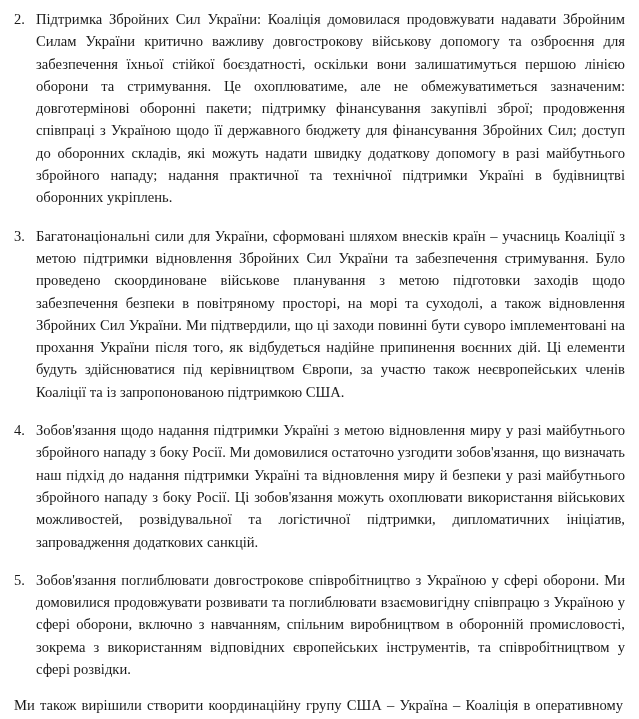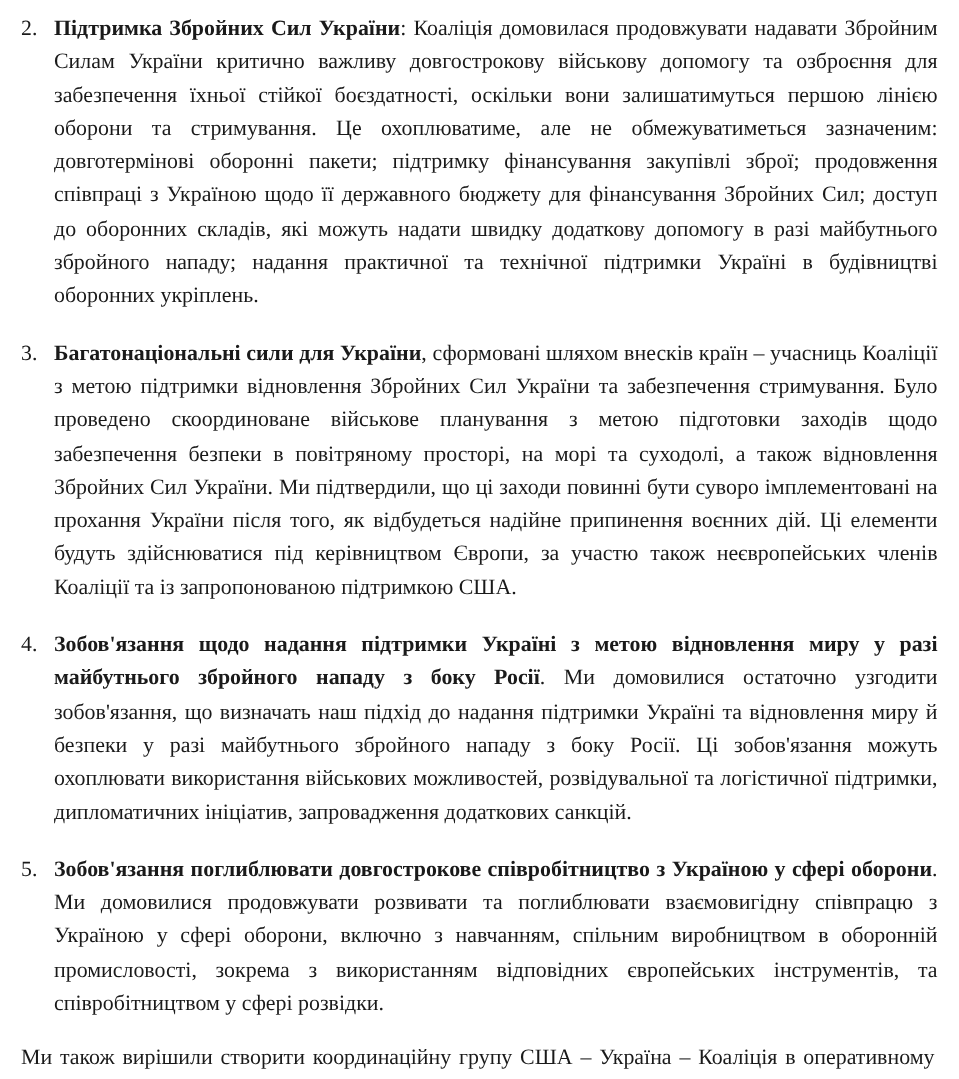--- a/index.html
+++ b/index.html
@@ -45,21 +45,21 @@
   }
   .body {
     flex: 1 1 auto;
     font-size: 14.6px;
     line-height: 22.3px;
     text-align: justify;
     text-justify: inter-word;
     hyphens: none;
   }
   .lead {
-    font-weight: bold;
+    font-weight: normal;
   }
   .rest { }
   .closing {
     font-size: 14.6px;
     line-height: 22.3px;
     text-align: justify;
     margin: 0;
     padding: 0 0 0 0;
     text-indent: 0;
   }

